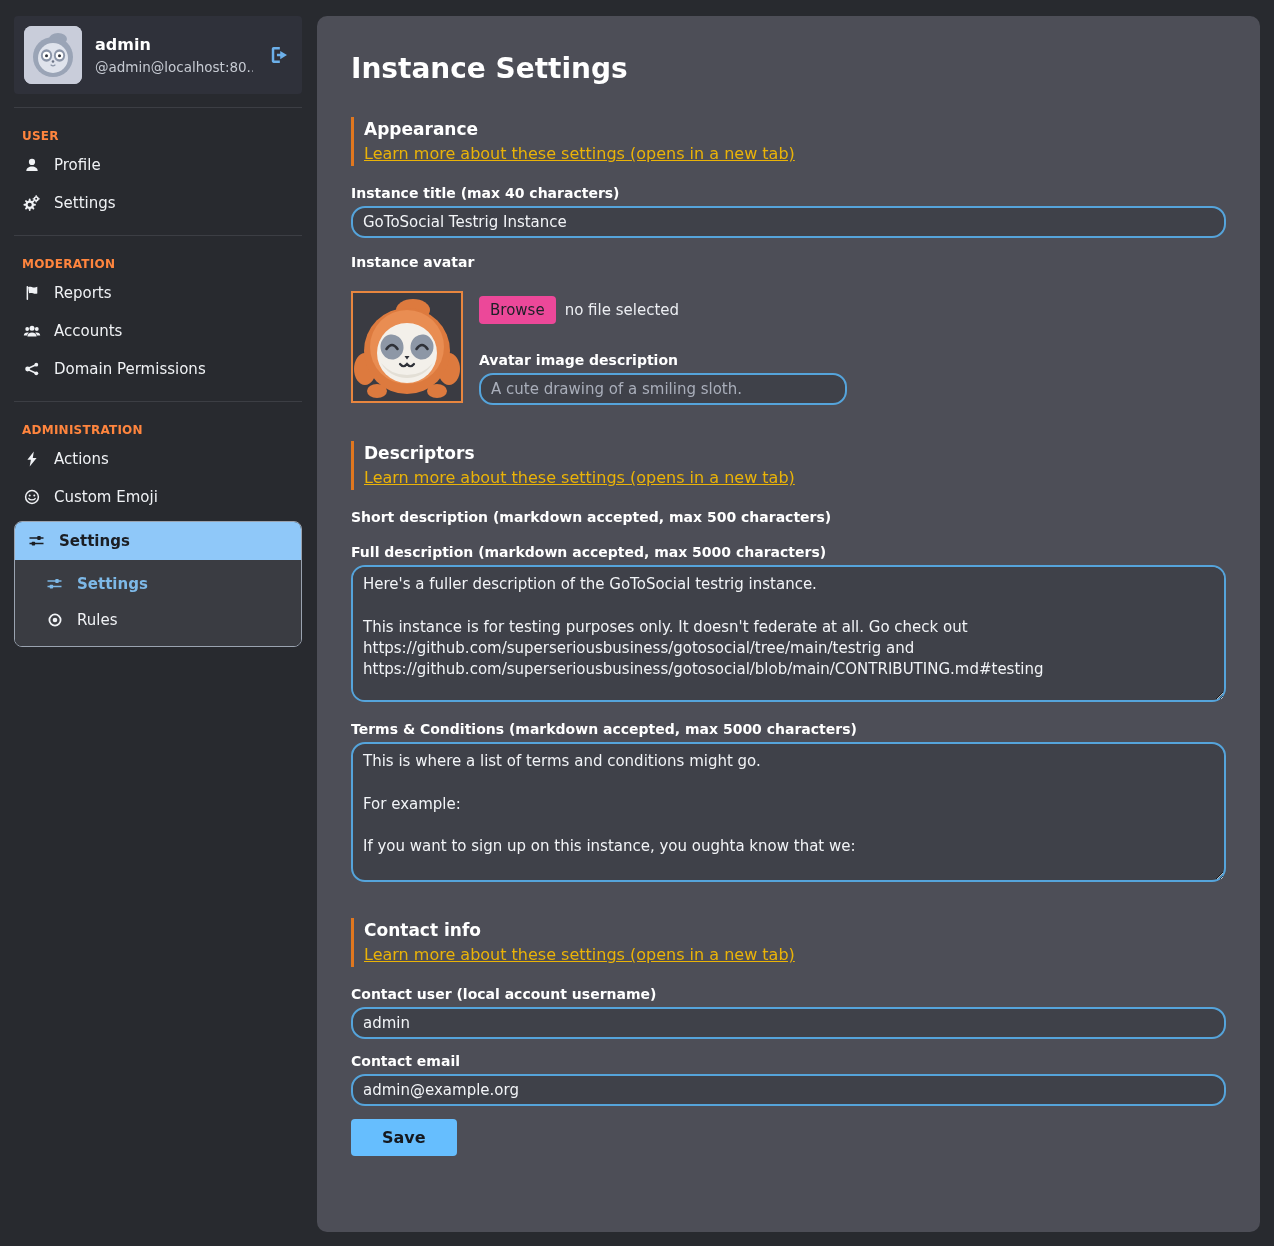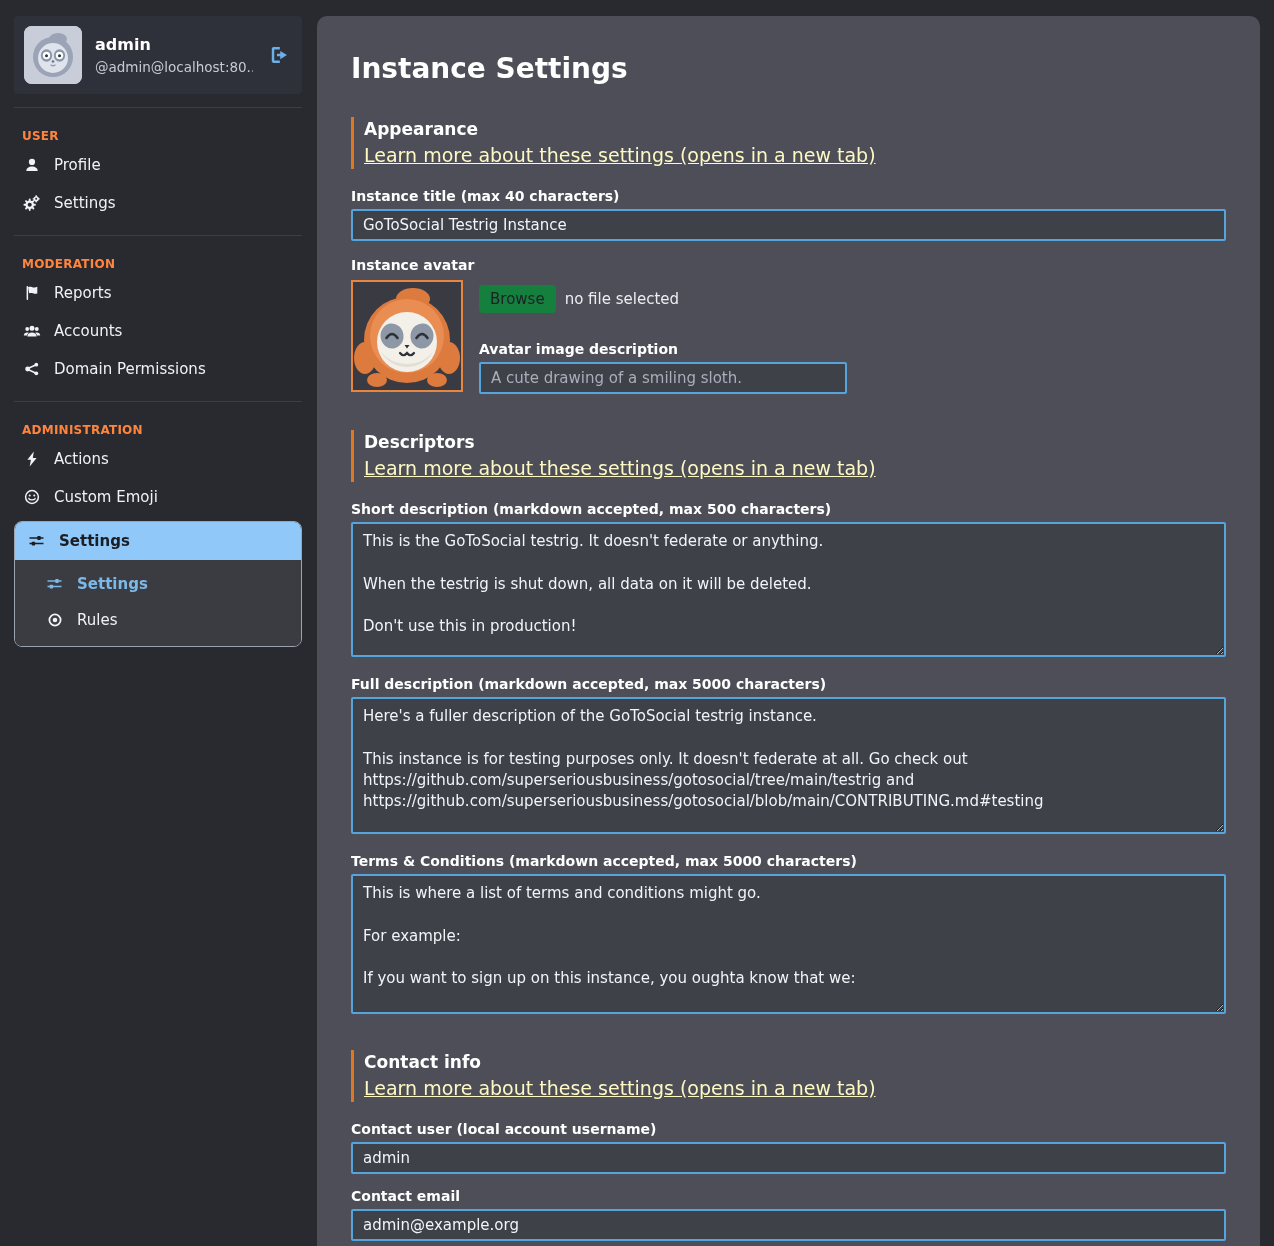--- a/index.html
+++ b/index.html
@@ -28,36 +28,36 @@
   .nav-item.active{background:#8fc8f9;color:#1b1e24;font-weight:bold;border-radius:0;padding:10px 12px;}
   .submenu{background:#3a3c42;padding:6px 0 8px;}
   .submenu .nav-item{padding:9px 8px 9px 30px;}
   .submenu .nav-item.sub-active{color:#7db9e8;font-weight:bold;}
 
   
   .main-panel{flex:1;background:#4d4e57;border-radius:10px;padding:28px 34px 28px;box-sizing:border-box;min-height:1216px;}
   h1.page-title{font-size:28px;color:#fff;margin:8px 0 32px;font-weight:bold;}
   .section-header{border-left:3px solid #e0771f;padding:2px 0 3px 10px;margin:36px 0 14px;}
   .section-header h2{font-size:17px;margin:0 0 5px;color:#fff;font-weight:bold;}
-  .learn-link{color:#fef9c3;font-size:19px;text-decoration:underline;cursor:pointer;}
+  .learn-link{color:#eab308;font-size:16px;text-decoration:underline;cursor:pointer;}
   .field-label{display:block;font-weight:bold;font-size:14px;color:#fff;margin:19px 0 5px;}
   .text-input,textarea.text-area{
     width:100%;box-sizing:border-box;
-    background:#3f4149;border:2px solid #55a4db;border-radius:2px;
+    background:#3f4149;border:2px solid #55a4db;border-radius:14px;
     color:#f2f4f7;font-size:15px;padding:5px 10px;
     font-family:"DejaVu Sans","Liberation Sans",sans-serif;
     outline:none;
   }
   textarea.text-area{line-height:1.42;padding:7px 10px;resize:both;display:block;}
   ::placeholder{color:#a9aeba;opacity:1;}
   .avatar-row{display:flex;gap:16px;align-items:flex-start;margin-top:2px;}
   .avatar-preview{width:108px;height:108px;border:2px solid #e8863f;background:#3a3b42;flex:0 0 108px;}
   .avatar-col{padding-top:5px;}
   .file-row{display:flex;align-items:center;gap:9px;}
-  .browse-btn{background:#15803d;color:#1d2027;border:none;border-radius:4px;padding:5px 11px;font-size:15px;font-family:inherit;cursor:pointer;}
+  .browse-btn{background:#ec4899;color:#1d2027;border:none;border-radius:4px;padding:5px 11px;font-size:15px;font-family:inherit;cursor:pointer;}
   .file-status{font-size:15px;color:#eceef2;}
   .desc-label{margin-top:28px;}
   .desc-input{width:368px;}
   .save-btn{background:#66befe;color:#15181e;font-weight:bold;font-size:16px;border:none;border-radius:4px;padding:9px 31px;margin-top:13px;cursor:pointer;font-family:inherit;}
   svg{display:block;}
 </style>
 </head>
 <body>
 
 <div class="layout">
@@ -235,21 +235,21 @@
 
     
     <div class="section-header" style="margin-top:0;">
       <h2>Appearance</h2>
       <a class="learn-link">Learn more about these settings (opens in a new tab)</a>
     </div>
 
     <label class="field-label">Instance title (max 40 characters)</label>
     <input class="text-input" type="text" value="GoToSocial Testrig Instance" style="">
 
-    <label class="field-label" style="margin-top:16px;margin-bottom:7px;">Instance avatar</label>
+    <label class="field-label" style="margin-top:16px;margin-bottom:21px;">Instance avatar</label>
     <div class="avatar-row">
       <div class="avatar-preview">
         <svg width="108" height="108" viewBox="0 0 108 108">
           <ellipse cx="60" cy="17" rx="17" ry="11" fill="#dd7a3e"></ellipse>
           <ellipse cx="12" cy="76" rx="11" ry="16" fill="#dd7a3e"></ellipse>
           <ellipse cx="96" cy="76" rx="11" ry="16" fill="#dd7a3e"></ellipse>
           <ellipse cx="24" cy="98" rx="10" ry="7" fill="#dd7a3e"></ellipse>
           <ellipse cx="84" cy="98" rx="10" ry="7" fill="#dd7a3e"></ellipse>
           <circle cx="54" cy="58" r="43" fill="#dd7a3e"></circle>
           <circle cx="54" cy="54" r="37" fill="#e98d52"></circle>
@@ -273,25 +273,20 @@
       </div>
     </div>
 
     
     <div class="section-header">
       <h2>Descriptors</h2>
       <a class="learn-link">Learn more about these settings (opens in a new tab)</a>
     </div>
 
     <label class="field-label">Short description (markdown accepted, max 500 characters)</label>
-    <textarea class="text-area" style="height: 135px;">This is the GoToSocial testrig. It doesn't federate or anything.
-
-When the testrig is shut down, all data on it will be deleted.
-
-Don't use this in production!</textarea>
 
     <label class="field-label">Full description (markdown accepted, max 5000 characters)</label>
     <textarea class="text-area" style="height: 137px;">Here's a fuller description of the GoToSocial testrig instance.
 
 This instance is for testing purposes only. It doesn't federate at all. Go check out https://github.com/superseriousbusiness/gotosocial/tree/main/testrig and https://github.com/superseriousbusiness/gotosocial/blob/main/CONTRIBUTING.md#testing
 
 Users on this instance:</textarea>
 
     <label class="field-label">Terms &amp; Conditions (markdown accepted, max 5000 characters)</label>
     <textarea class="text-area" style="height: 140px;">This is where a list of terms and conditions might go.

